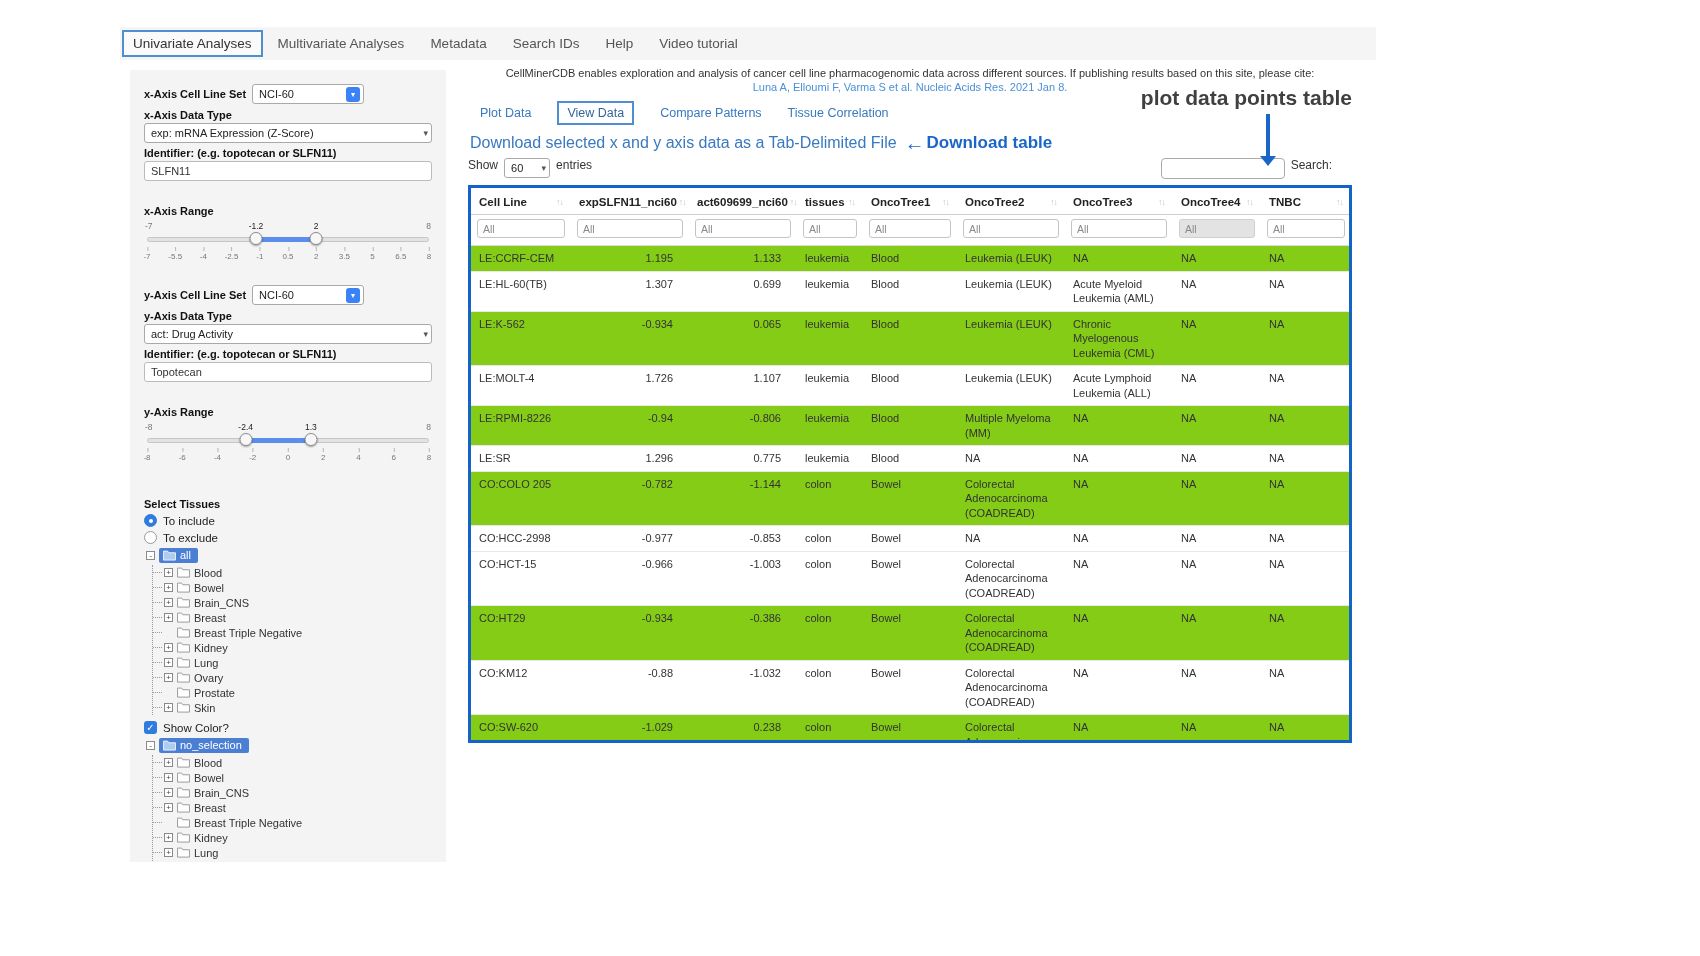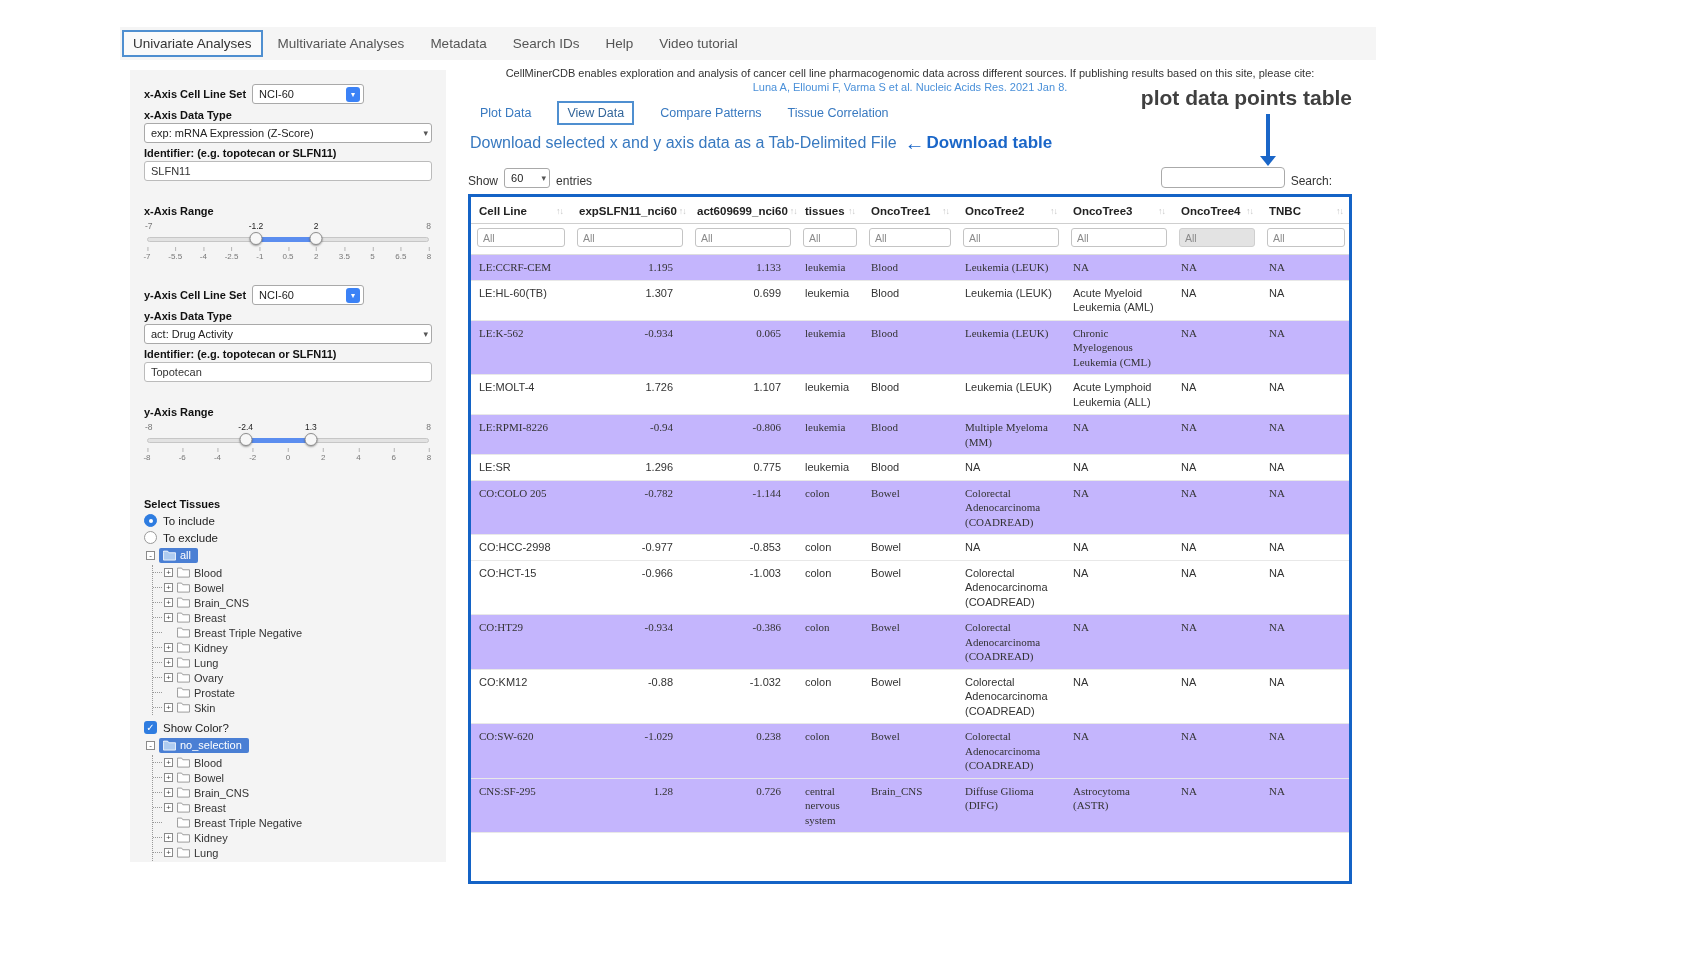--- a/index.html
+++ b/index.html
@@ -71,40 +71,40 @@
   .main { position:absolute; left:460px; top:66px; width:892px; }
   .citation { font-size:11px; color:#333; text-align:center; line-height:14px; white-space:nowrap; }
   .citation-link { font-size:11px; color:#4a90d9; text-align:center; margin-top:1px; cursor:pointer; }
   .view-tabbar { display:flex; align-items:center; gap:26px; margin:8px 0 0 12px; }
   .view-tab { font-size:12.5px; color:#3879c0; cursor:pointer; }
   .view-tab.active { border:2px solid #4f8fd0; padding:3px 8px; color:#33669a; }
   .dl-row { display:flex; align-items:center; gap:8px; margin:8px 0 0 2px; height:20px; }
   .dl-link { font-size:16px; color:#3879c0; cursor:pointer;text-align:right; }
   .dl-note { font-size:17px; font-weight:bold; color:#1a66c8; display:flex; align-items:center; gap:2px; }
   .dl-note .arrow { font-size:20px; line-height:14px; }
-  .show-row { display:flex; align-items:flex-end; gap:6px; margin-top:14px; font-size:12px; color:#333; padding-right:20px; }
+  .show-row { display:flex; align-items:flex-start; gap:6px; margin-top:5px; font-size:12px; color:#333; padding-right:20px; }
   .sel.entries { width:46px; height:20px; }
   .spacer { flex:1; }
   .search-input { width:124px; height:21px; border:1px solid #aaa; border-radius:4px; background:#fff; padding:0 6px; font-size:11px; }
   .search-label { font-size:12px; color:#333; }
 
-  .table-wrap { margin-top:6px; border:3px solid #1463c6; height:690px; overflow:hidden; background:#fff; }
+  .table-wrap { margin-top:6px; border:3px solid #1463c6; height:558px; overflow:hidden; background:#fff; }
   table { border-collapse:collapse; table-layout:fixed; width:100%; background:#fff; }
   thead th { font-size:11.5px; font-weight:bold; color:#222; padding:8px 8px 6px; text-align:left; vertical-align:top; }
   tr[data-name="table-header-row"] th { border-bottom:1px solid #cfcfcf; cursor:pointer; }
   .hflex { display:flex; justify-content:space-between; align-items:flex-start; gap:2px; }
   .sort { color:#c8c8c8; font-size:9px; letter-spacing:-1px; white-space:nowrap; margin-top:1px; }
   tr.filter th { padding:4px 6px 7px; border-bottom:1px solid #ddd; }
   tr.filter input { width:100%; height:19px; border:1px solid #c4c4c4; border-radius:3px; font-size:10.5px;
                     padding:0 5px; color:#444; background:#fff; }
   tr.filter input::placeholder { color:#8a8a8a; }
   tr.filter input.gray { background:#e3e3e3; border-color:#cfcfcf; }
   tbody td { font-size:11px; color:#333; padding:5px 8px; line-height:14.5px; vertical-align:top;
              border-bottom:1px solid #e8e8e8; word-wrap:break-word; }
-  tbody tr.odd { background:#c4b5fd;font-family:Liberation Serif, serif; }
+  tbody tr.odd { background:#84cc16; }
   td.num { text-align:right; padding-right:16px; }
 
   
   .plot-note { position:absolute; right:0; top:20px; font-size:21px; font-weight:bold; color:#404040; white-space:nowrap; }
   .down-arrow { position:absolute; left:800px; top:48px; width:16px; height:52px; }
   .down-arrow .shaft { position:absolute; left:6px; top:0; width:4px; height:43px; background:#1a66c8; }
   .down-arrow .head { position:absolute; left:0; top:42px; width:0; height:0;
                       border-left:8px solid transparent; border-right:8px solid transparent; border-top:10px solid #1a66c8; }
 </style>
 </head>

